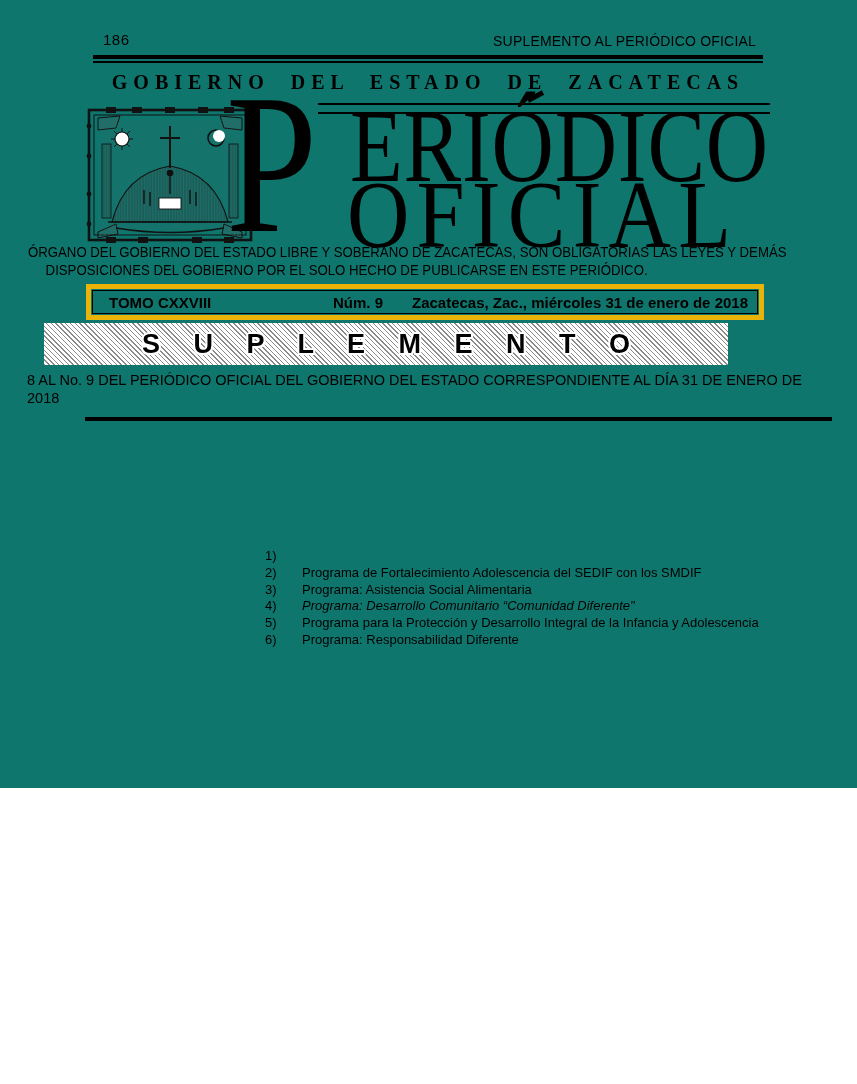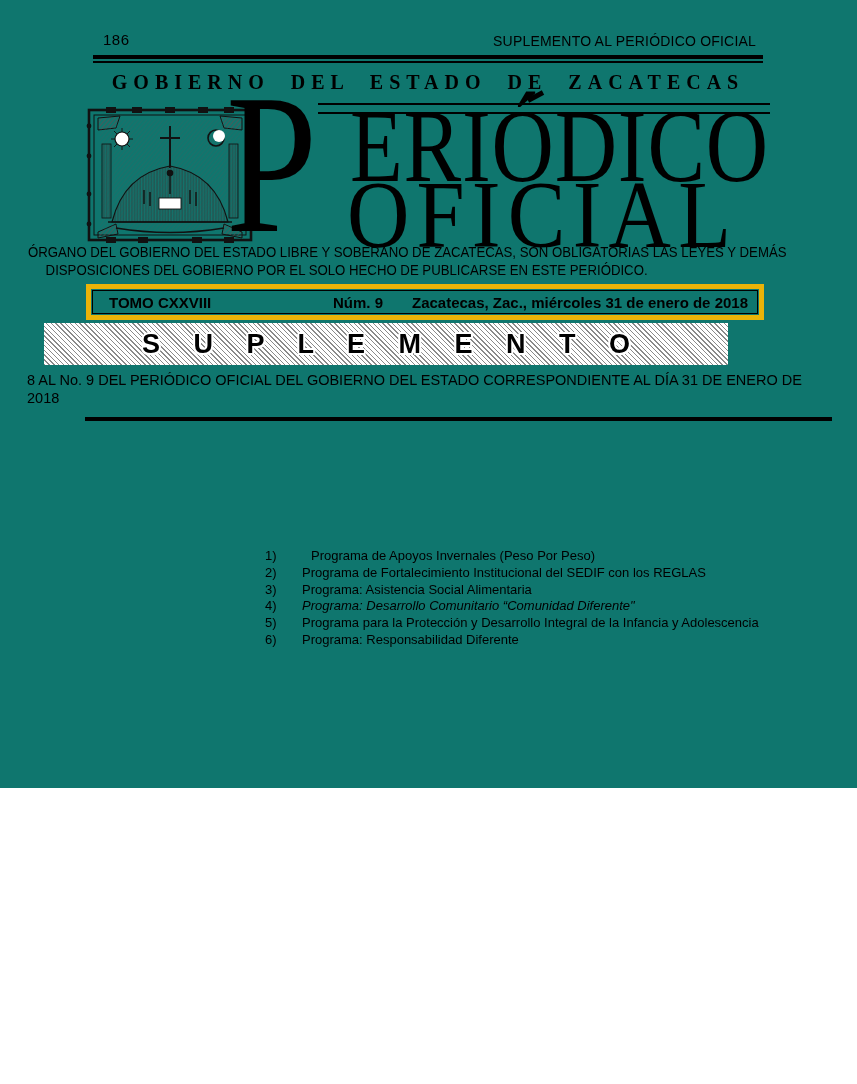--- a/index.html
+++ b/index.html
@@ -216,25 +216,24 @@
     <div>2018</div>
   </div>
 
   <div class="abs" id="content-rule"></div>
 
 
 
   <div class="abs" id="program-list">
     <div class="program-item">
       <span class="program-number">1)</span>
-      <span class="program-text">Programa de Apoyos Invernales (Peso Por Peso)</span>
     </div>
     <div class="program-item">
       <span class="program-number">2)</span>
-      <span class="program-text">Programa de Fortalecimiento Institucional del SEDIF con los REGLAS</span>
+      <span class="program-text">Programa de Fortalecimiento Adolescencia del SEDIF con los SMDIF</span>
     </div>
     <div class="program-item">
       <span class="program-number">3)</span>
       <span class="program-text">Programa: Asistencia Social Alimentaria</span>
     </div>
     <div class="program-item italic">
       <span class="program-number">4)</span>
       <span class="program-text">Programa: Desarrollo Comunitario “Comunidad Diferente"</span>
     </div>
     <div class="program-item">

